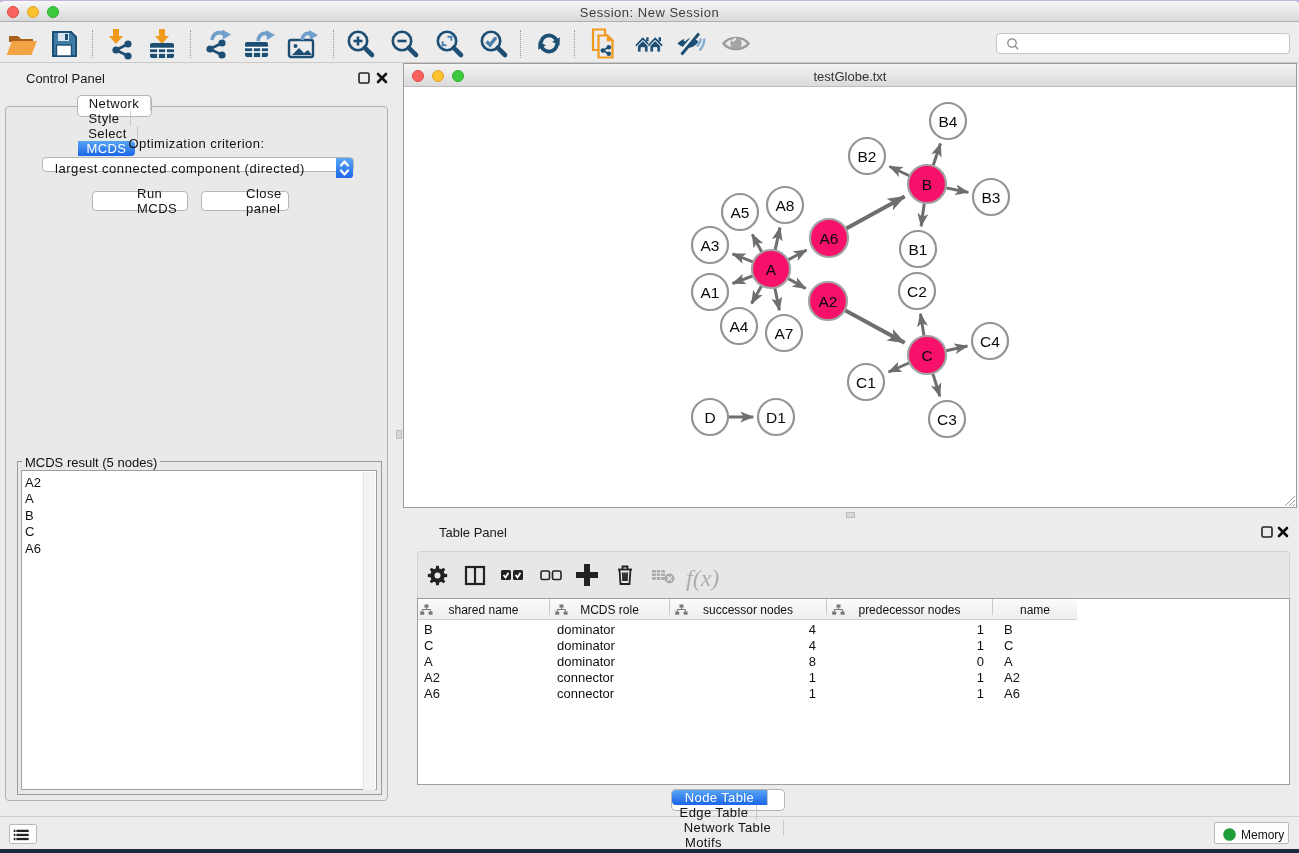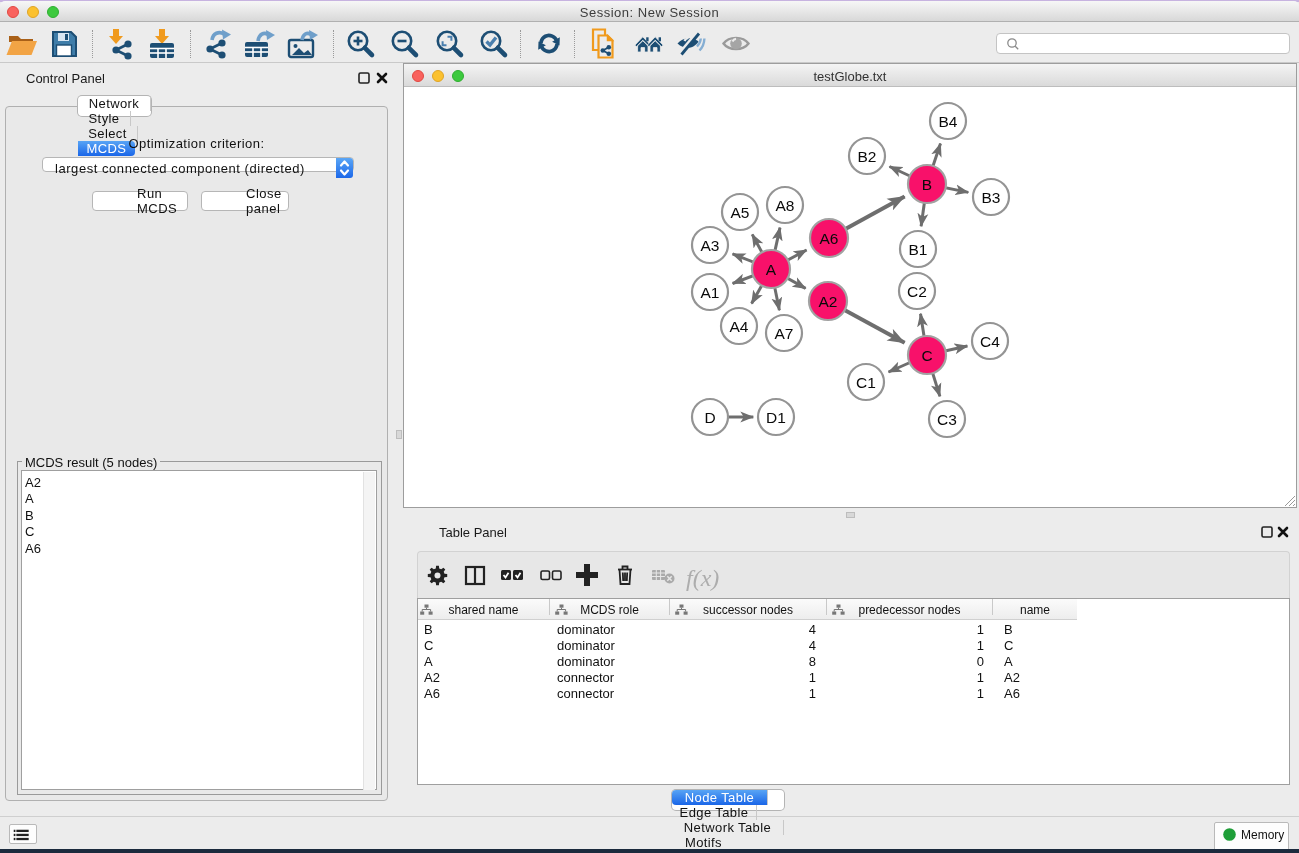--- a/index.html
+++ b/index.html
@@ -39,21 +39,21 @@
 #btn-close{left:201px;top:191px;width:88px;}
 
 #grp{left:17px;top:461px;width:365px;height:334px;border:1px solid #9a9a9a;}
 #grplegend{left:22px;top:455px;background:#e9e9e9;padding:0 3px;font-size:13px;color:#111;}
 #grplist{left:21px;top:470px;width:356px;height:320px;background:#fff;border:1px solid #9f9f9f;font-size:13px;color:#111;padding-top:4px;}
 #grplist .sb{position:absolute;right:1px;top:1px;width:12px;height:318px;background:#f4f4f4;border-left:1px solid #e2e2e2;}
 #grplist .it{padding-left:3px;height:16.4px;line-height:16.4px;}
 
 #statusline{left:0;top:816px;width:1299px;height:1px;background:#cfcfcf;}
 #hambtn{left:9px;top:824px;width:28px;height:20px;background:#fdfdfd;border:1px solid #b9b9b9;border-radius:2px;}
-#membtn{left:1214px;top:822px;width:75px;height:32px;background:#fdfdfd;border:1px solid #b9b9b9;border-radius:2px;font-size:12px;color:#111;}
+#membtn{left:1214px;top:822px;width:75px;height:22px;background:#fdfdfd;border:1px solid #b9b9b9;border-radius:2px;font-size:12px;color:#111;}
 #bottomstrip{left:0;top:849px;width:1299px;height:4px;background:#1b2a3d;}
 
 #netwin{left:403px;top:63px;width:894px;height:445px;background:#fff;border:1px solid #9d9d9d;}
 #nettitle{left:0;top:0;width:892px;height:23px;background:linear-gradient(#f4f4f4,#dadada);border-bottom:1px solid #bdbdbd;}
 #nettitle .tl{position:absolute;width:12px;height:12px;border-radius:50%;top:6px;}
 #nettitletext{left:0;top:5px;width:892px;text-align:center;font-size:13px;color:#333;}
 
 #tp-title{left:419px;top:525px;font-size:13px;color:#1a1a1a;margin-left:20px;}
 #tp-toolbar{left:417px;top:551px;width:873px;height:47px;background:#e7e7e7;border:1px solid #d2d2d2;border-bottom:none;border-radius:4px 4px 0 0;}
 #tp-table{left:417px;top:598px;width:873px;height:187px;background:#fff;border:1px solid #9f9f9f;}

